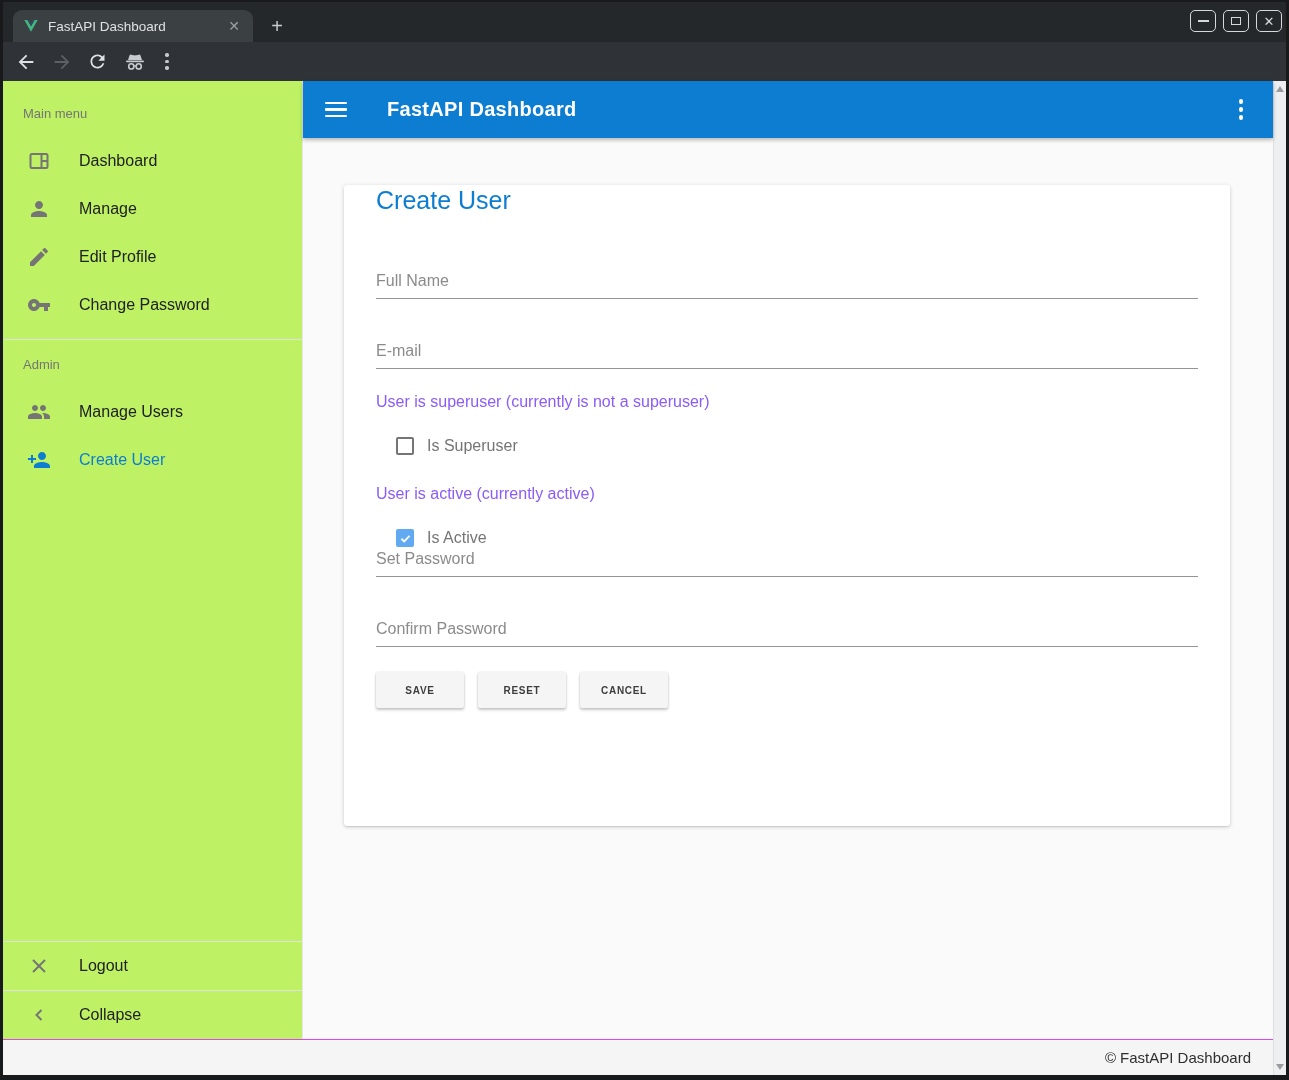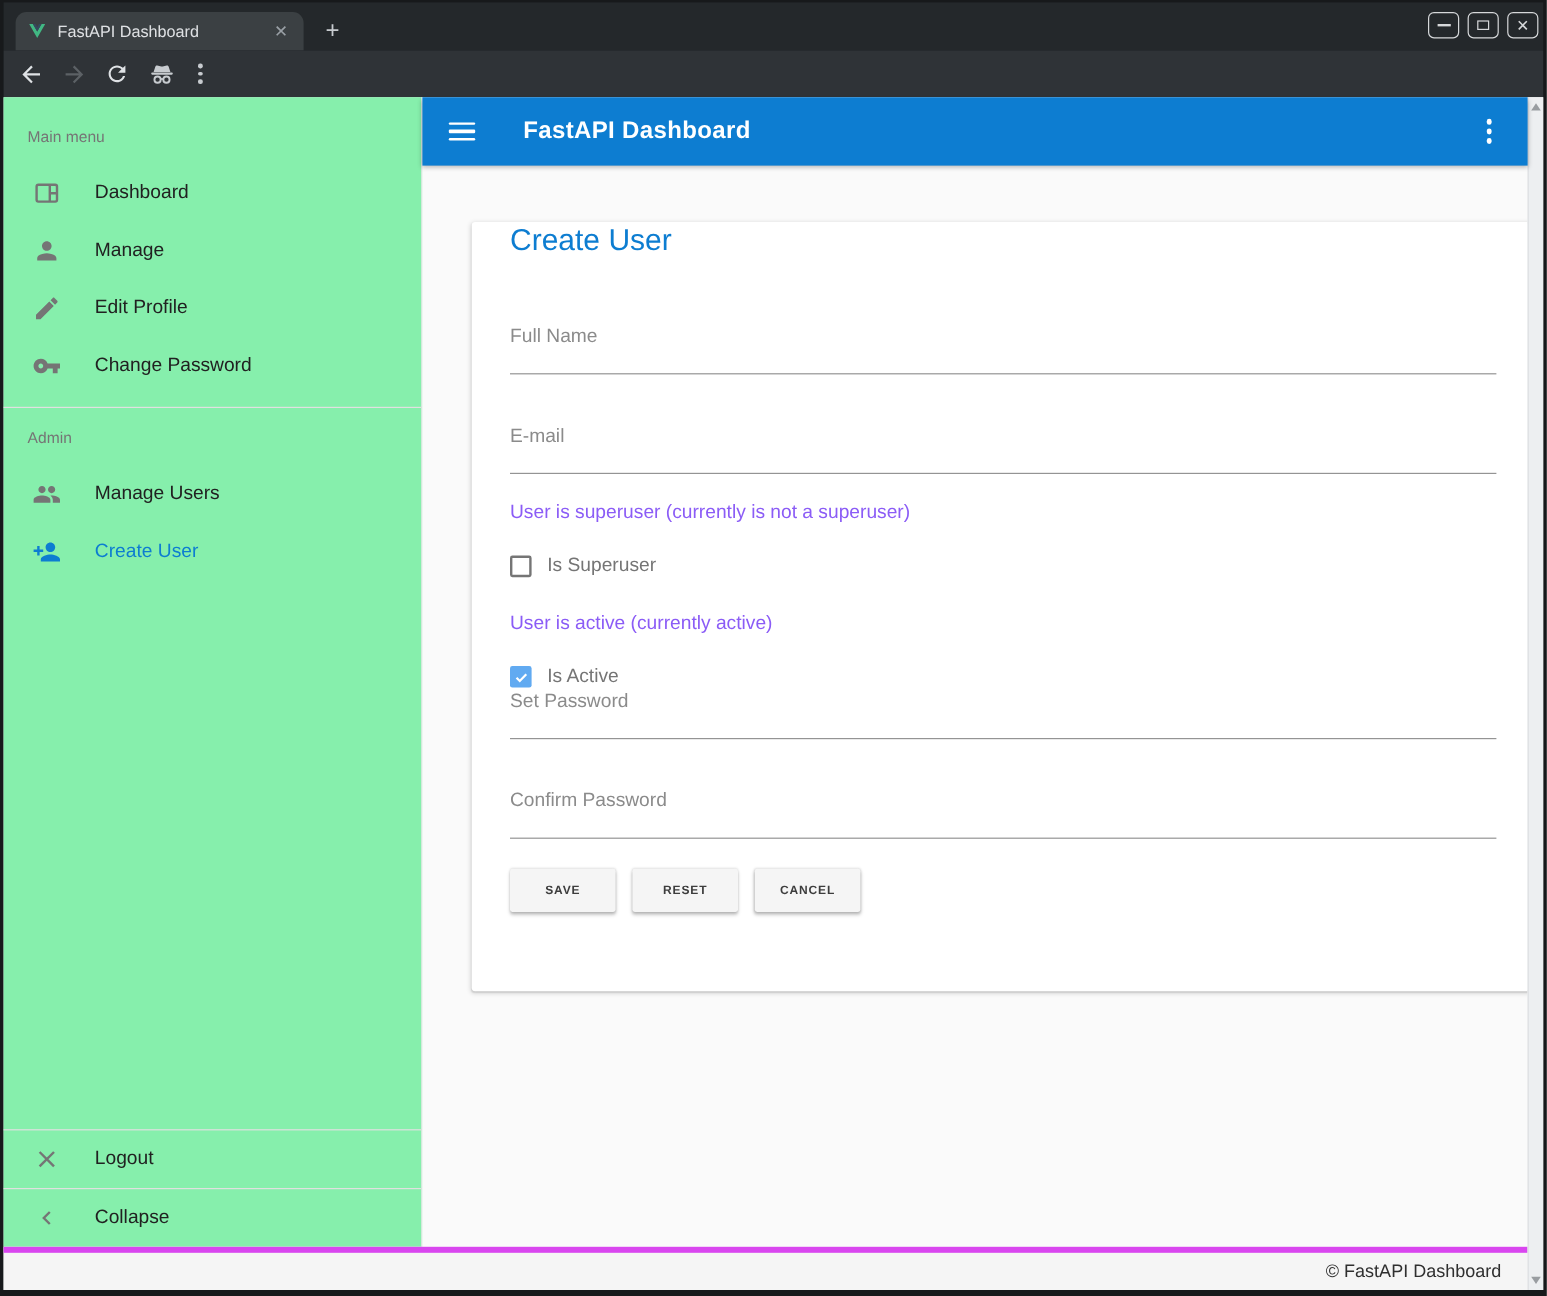--- a/index.html
+++ b/index.html
@@ -31,21 +31,21 @@
   .star { color:#9aa0a6; font-size:17px; }
   .menu-dots-b { display:flex; flex-direction:column; gap:3px; padding:0 4px; }
   .menu-dots-b i { width:3.5px; height:3.5px; border-radius:50%; background:#c7cbcf; }
 
   
   .viewport { position:absolute; left:3px; right:3px; top:81px; bottom:5px; display:flex; background:#fafafa; }
   .app-col { flex:1; display:flex; flex-direction:column; min-width:0; }
   .content-row { flex:1; display:flex; min-height:0; }
 
   
-  .sidebar { width:349px; background:#86efac; border-right:1px solid #e6e6e6; display:flex;
+  .sidebar { width:300px; background:#bef264; border-right:1px solid #e6e6e6; display:flex;
              flex-direction:column; padding-top:8px; }
   .subheader { height:48px; display:flex; align-items:center; padding-left:20px;
                font-size:13px; color:#757575; }
   .nav-item { height:48px; display:flex; align-items:center; padding-left:24px; gap:28px;
               font-size:16px; color:#212121; cursor:pointer; }
   .nav-item .ic { width:24px; height:24px; color:#757575; }
   .nav-item.active { color:#0d7dd1; }
   .nav-item.active .ic { color:#0d7dd1; }
   .divider { height:1px; background:#e0e0e0; }
   .divider.mt { margin-top:10px; }
@@ -59,39 +59,39 @@
   .hamburger i { height:2.4px; background:#fff; border-radius:1px; }
   .appbar-title { color:#fff; font-size:20px; font-weight:bold; letter-spacing:.3px; flex:1; }
   .menu-dots-w { display:flex; flex-direction:column; gap:3.5px; padding:4px 8px; }
   .menu-dots-w i { width:4.5px; height:4.5px; border-radius:50%; background:#fff; }
 
   .page { flex:1; overflow:hidden; }
   .card { width:886px; height:641px; margin:47px 0 0 41px; background:#fff; border-radius:3px;
           box-shadow:0 1px 4px rgba(0,0,0,.18), 0 1px 1px rgba(0,0,0,.08);
           padding:0 32px; }
   .card-title { margin-top:31px; font-size:25px; color:#0d7dd1; line-height:30px; }
-  .field { border-bottom:1px solid #949494; padding-bottom:21px; }
+  .field { border-bottom:1px solid #949494; padding-bottom:8px; }
   .field input { width:100%; border:none; outline:none; font-size:16px; color:#424242;
                  background:transparent; font-family:inherit; }
   .field input::placeholder { color:#8b8b8b; opacity:1; }
   .f1 { margin-top:57px; } .f2 { margin-top:43px; } .f3 { } .f4 { margin-top:43px; }
   .hint { font-size:16px; color:#8b5cf6; line-height:24px; }
   .h1 { margin-top:21px; } .h2 { margin-top:24px; }
-  .cb-row { display:flex; align-items:center; gap:13px; margin-top:20px; height:24px; }
+  .cb-row { display:flex; align-items:center; gap:13px; margin-top:20px; height:24px;margin-left:20px; }
   .cb { width:18px; height:18px; border-radius:2px; flex:0 0 auto; }
   .cb.off { border:2px solid #757575; background:#fff; }
   .cb.on { background:#61aaf1; display:flex; align-items:center; justify-content:center; }
   .cb-label { font-size:16px; color:#757575; }
   .btn-row { margin-top:25px; display:flex; gap:14px; }
   .btn { min-width:88px; height:36px; background:#f5f5f5; border:none; border-radius:2px;
          color:#3d3d3d; font-size:10px; font-weight:600; letter-spacing:.7px; padding:0 16px;
          box-shadow:0 2px 3px rgba(0,0,0,.22), 0 0 2px rgba(0,0,0,.12);
          font-family:inherit; cursor:pointer; }
 
-  .app-footer { height:36px; background:#f5f5f5; border-top:5px solid #d946ef; display:flex;
+  .app-footer { height:36px; background:#f5f5f5; border-top:1px solid #d946ef; display:flex;
                 align-items:center; justify-content:flex-end; padding-right:22px;
                 font-size:15px; color:#2f2f2f; }
 
   
   .pg-scrollbar { width:13px; background:#edeff1; border-left:1px solid #dddfe1; position:relative; }
   .sb-arrow { position:absolute; left:50%; transform:translateX(-50%); width:0; height:0;
               border-left:4.5px solid transparent; border-right:4.5px solid transparent; }
   .sb-up { top:5px; border-bottom:6px solid #999da1; }
   .sb-down { bottom:5px; border-top:6px solid #999da1; }
 

